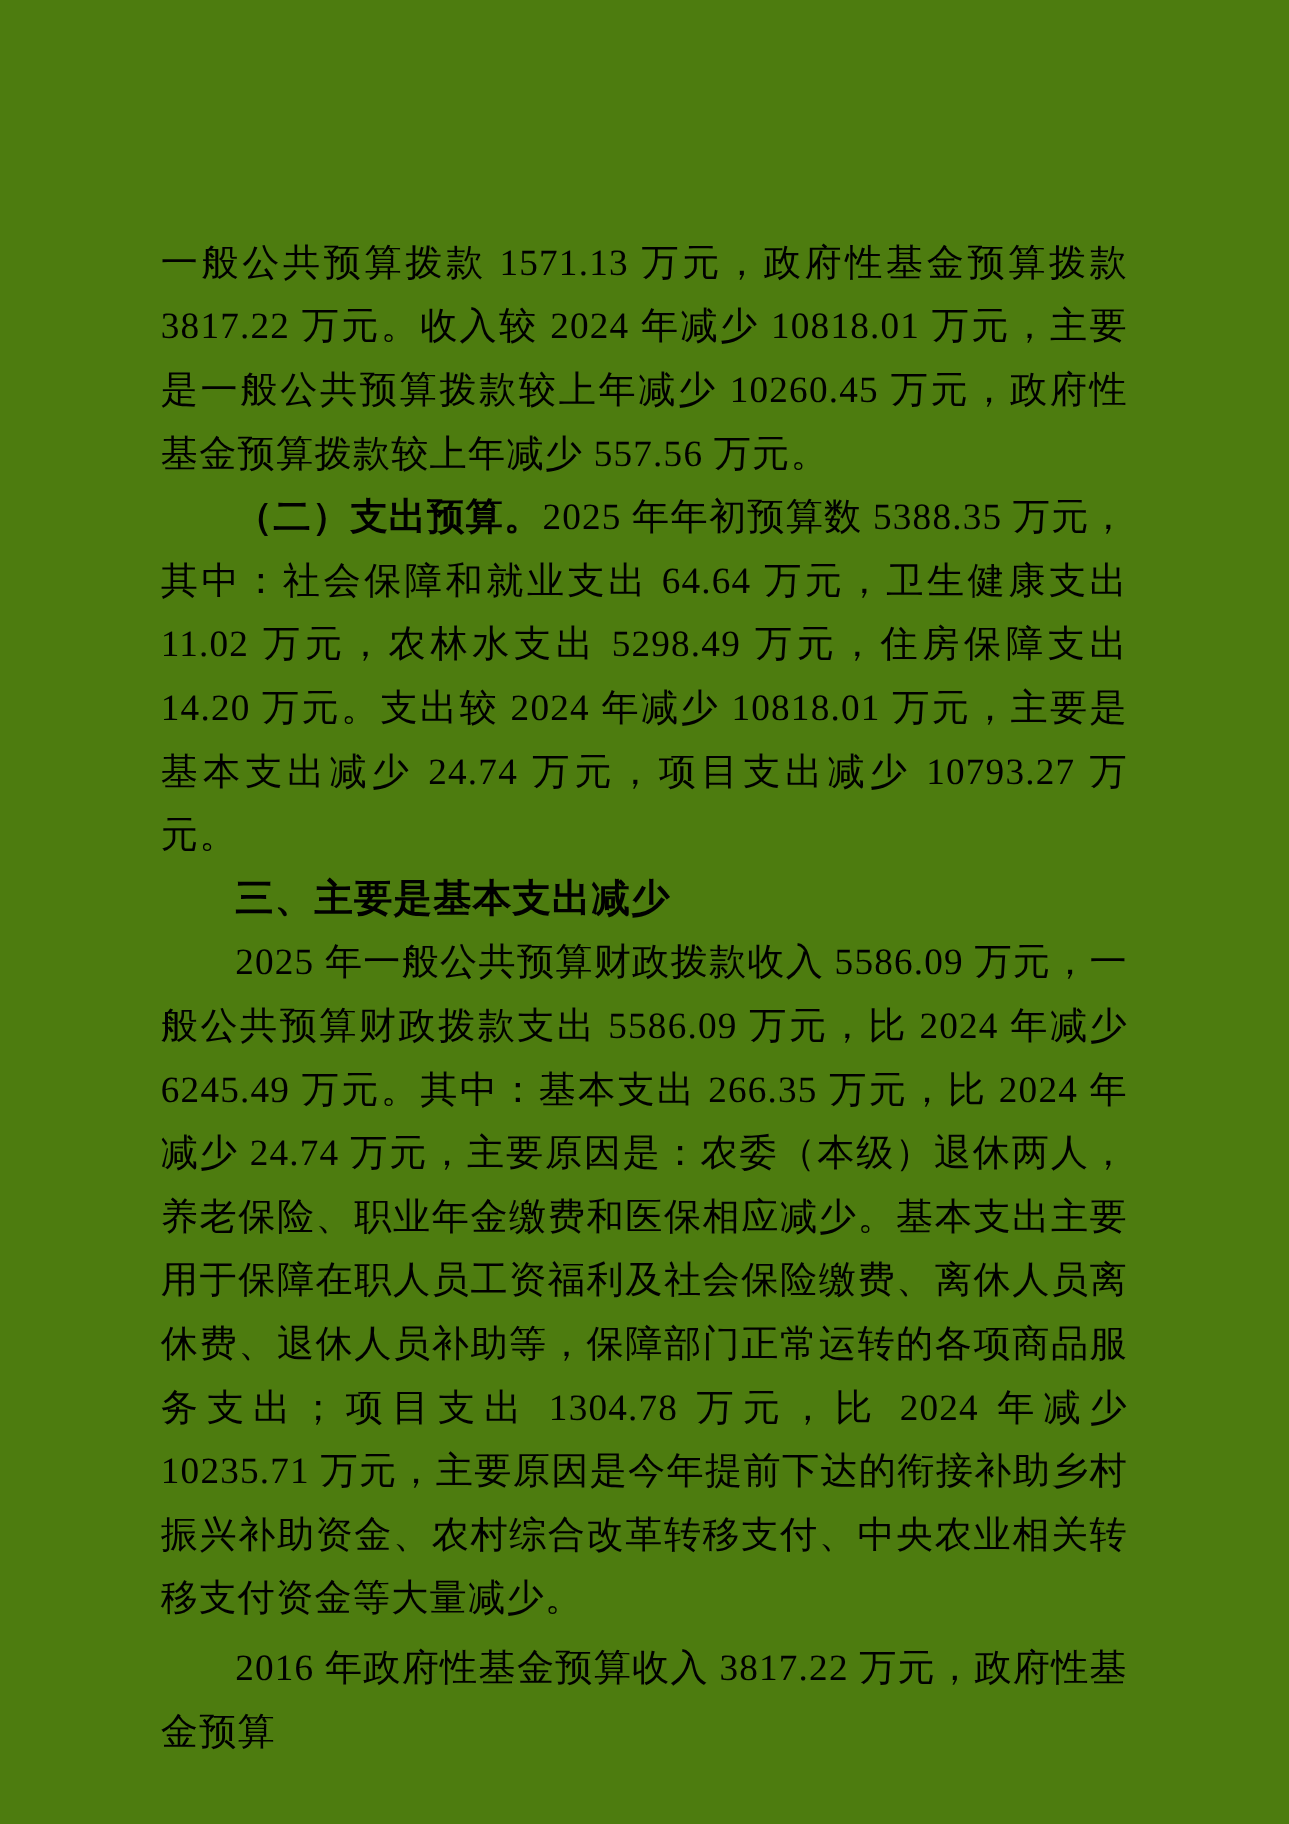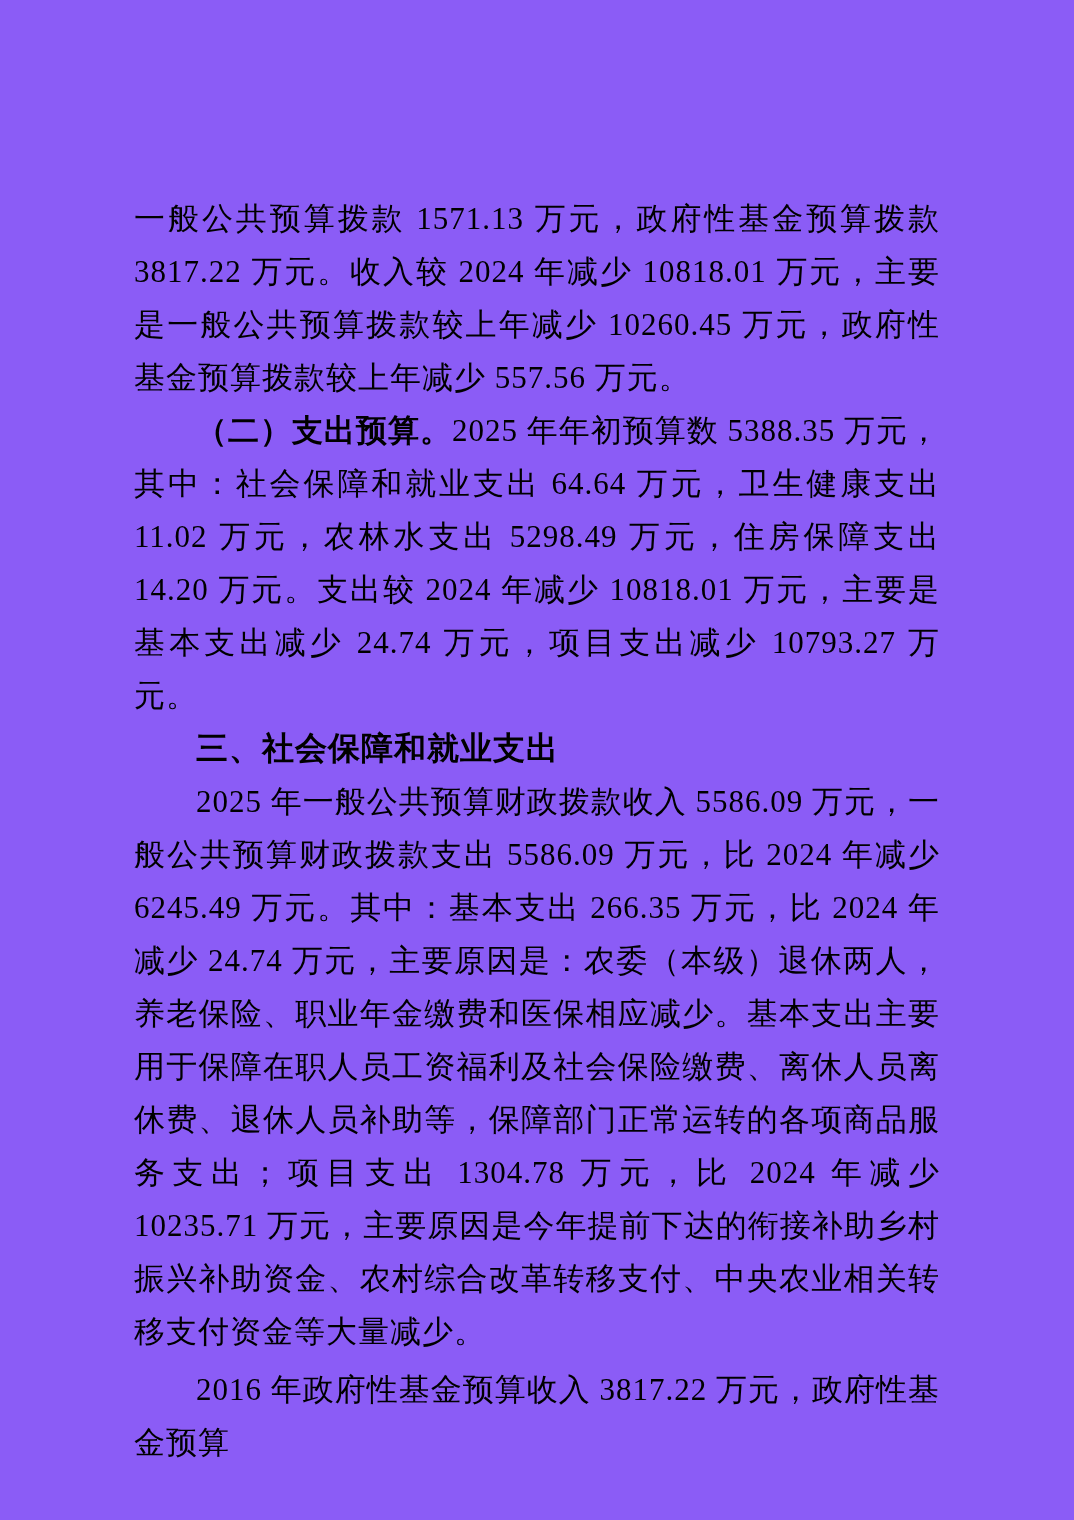--- a/index.html
+++ b/index.html
@@ -4,21 +4,21 @@
 <style>
   html, body {
     margin: 0;
     padding: 0;
     background: #ffffff;
   }
   .page {
     position: relative;
     width: 1074px;
     height: 1520px;
-    background: #8b5cf6;
+    background: #4d7c0f;
     box-sizing: border-box;
     padding: 192px 134px 0 134px;
     overflow: hidden;
   }
   .doc-body {
     font-family: "Liberation Serif", "DejaVu Serif", serif;
     font-size: 31px;
     line-height: 53px;
     color: #000000;
     text-align: justify;
@@ -52,20 +52,20 @@
 </head>
 <body>
 
 <div class="page">
   <div class="doc-body">
 
     <p class="para no-indent">一般公共预算拨款 1571.13 万元，政府性基金预算拨款 3817.22 万元。收入较 2024 年减少 10818.01 万元，主要是一般公共预算拨款较上年减少 10260.45 万元，政府性基金预算拨款较上年减少 557.56 万元。</p>
 
     <p class="para"><span class="lead-emphasis">（二）支出预算。</span><span>2025 年年初预算数 5388.35 万元，其中：社会保障和就业支出 64.64 万元，卫生健康支出 11.02 万元，农林水支出 5298.49 万元，住房保障支出 14.20 万元。支出较 2024 年减少 10818.01 万元，主要是基本支出减少 24.74 万元，项目支出减少 10793.27 万元。</span></p>
 
-    <h2 class="section-heading">三、社会保障和就业支出</h2>
+    <h2 class="section-heading">三、主要是基本支出减少</h2>
 
     <p class="para">2025 年一般公共预算财政拨款收入 5586.09 万元，一般公共预算财政拨款支出 5586.09 万元，比 2024 年减少 6245.49 万元。其中：基本支出 266.35 万元，比 2024 年减少 24.74 万元，主要原因是：农委（本级）退休两人，养老保险、职业年金缴费和医保相应减少。基本支出主要用于保障在职人员工资福利及社会保险缴费、离休人员离休费、退休人员补助等，保障部门正常运转的各项商品服务支出；项目支出 1304.78 万元，比 2024 年减少 10235.71 万元，主要原因是今年提前下达的衔接补助乡村振兴补助资金、农村综合改革转移支付、中央农业相关转移支付资金等大量减少。</p>
 
     <p class="para last-gap">2016 年政府性基金预算收入 3817.22 万元，政府性基金预算</p>
 
   </div>
 </div>
 
 </body></html>

